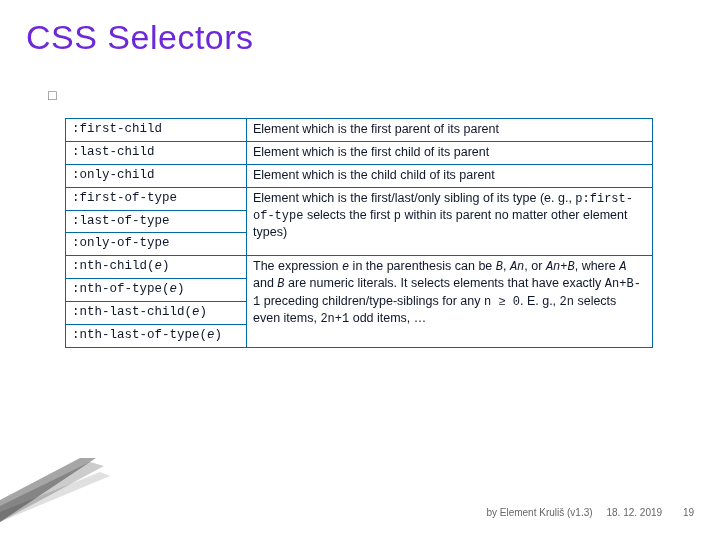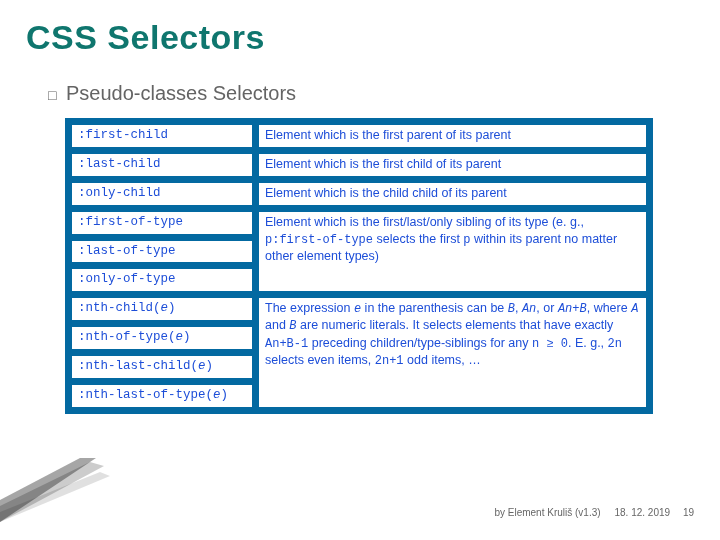--- a/index.html
+++ b/index.html
@@ -17,22 +17,22 @@
     position: relative;
     width: 720px;
     height: 540px;
     box-sizing: border-box;
   }
   .title {
     position: absolute;
     top: 18px;
     left: 26px;
     font-size: 34px;
-    font-weight: 700;
-    color: #0f766e;
+    font-weight: 400;
+    color: #6d28d9;
     letter-spacing: 0.5px;
   }
   .subtitle {
     position: absolute;
     top: 82px;
     left: 48px;
     font-size: 20px;
     color: #646464;
     font-weight: 400;
   }
@@ -50,26 +50,26 @@
     color: #646464;
   }
   table.selectors {
     position: absolute;
     top: 118px;
     left: 65px;
     border-collapse: collapse;
     width: 588px;
   }
   table.selectors td {
-    border: 7px solid #0369a1;
+    border: 1px solid #0369a1;
     padding: 2px 6px 3px 6px;
     vertical-align: top;
     font-size: 12.5px;
     line-height: 1.35;
-    color: #1d4ed8;
+    color: #0f172a;
   }
   table.selectors td.sel {
     font-family: "Courier New", monospace;
     font-size: 12.5px;
     white-space: nowrap;
     width: 168px;
   }
   table.selectors td .code {
     font-family: "Courier New", monospace;
     font-size: 12px;
@@ -79,40 +79,40 @@
   }
   .footer {
     position: absolute;
     bottom: 22px;
     right: 26px;
     font-size: 10px;
     color: #666;
   }
   .footer .pg {
     display: inline-block;
-    margin-left: 10px;
+    margin-left: 18px;
   }
   .decor {
     position: absolute;
     left: 0;
     bottom: 18px;
     width: 110px;
     height: 64px;
     pointer-events: none;
   }
 </style>
 </head>
 <body>
 
 <div class="slide">
 
   <div class="title">CSS Selectors</div>
 
   <div class="subtitle">
-    <span class="bullet"></span><span>Pseudo-classes Selectors</span>
+    <span class="bullet"></span>
   </div>
 
   <table class="selectors">
     <tbody>
         <tr>
           <td class="sel">:first-child</td>
           <td>Element which is the first parent of its parent</td>
         </tr>
         <tr>
           <td class="sel">:last-child</td>

